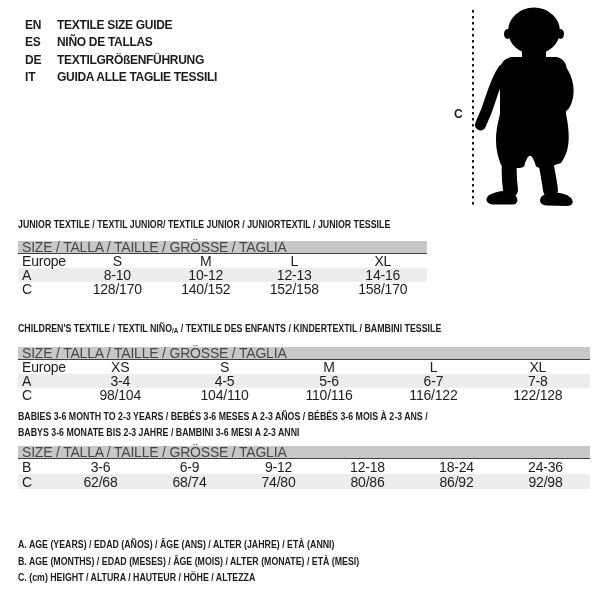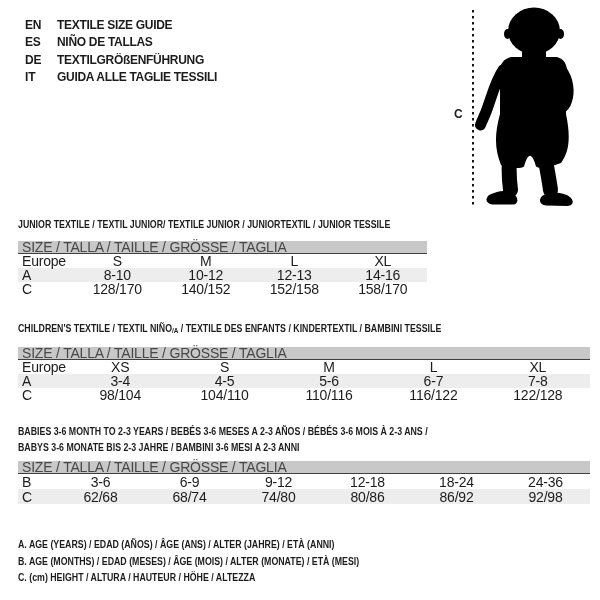--- a/index.html
+++ b/index.html
@@ -19,21 +19,21 @@
 
   
   .figure{position:absolute;left:448px;top:0;width:152px;height:215px;}
   .figure svg{position:absolute;left:0;top:0;}
   .c-label{position:absolute;left:6px;top:107px;font-weight:bold;font-size:12px;}
 
   
   .section{position:absolute;left:18px;}
   #sec-junior{top:216px;width:409px;}
   #sec-children{top:320px;width:572px;}
-  #sec-babies{top:423px;width:572px;}
+  #sec-babies{top:408px;width:572px;}
   .section-heading{font-weight:bold;font-size:11px;line-height:16px;white-space:nowrap;
     transform:scaleX(0.8);transform-origin:0 0;}
   .section-heading .sub{font-size:8px;position:relative;top:1px;}
   .size-table{margin-top:9px;width:100%;}
   #sec-babies .size-table{margin-top:6px;}
   .table-header-bar{height:13px;background:var(--bar-bg);border-bottom:1px solid var(--bar-border);
     color:var(--bar-text);font-size:14px;line-height:12px;padding-left:4px;letter-spacing:-0.2px;
     white-space:nowrap;}
   .table-row{display:flex;height:14px;align-items:center;font-size:14px;letter-spacing:-0.2px;}
   #sec-babies .table-row{height:15px;}

